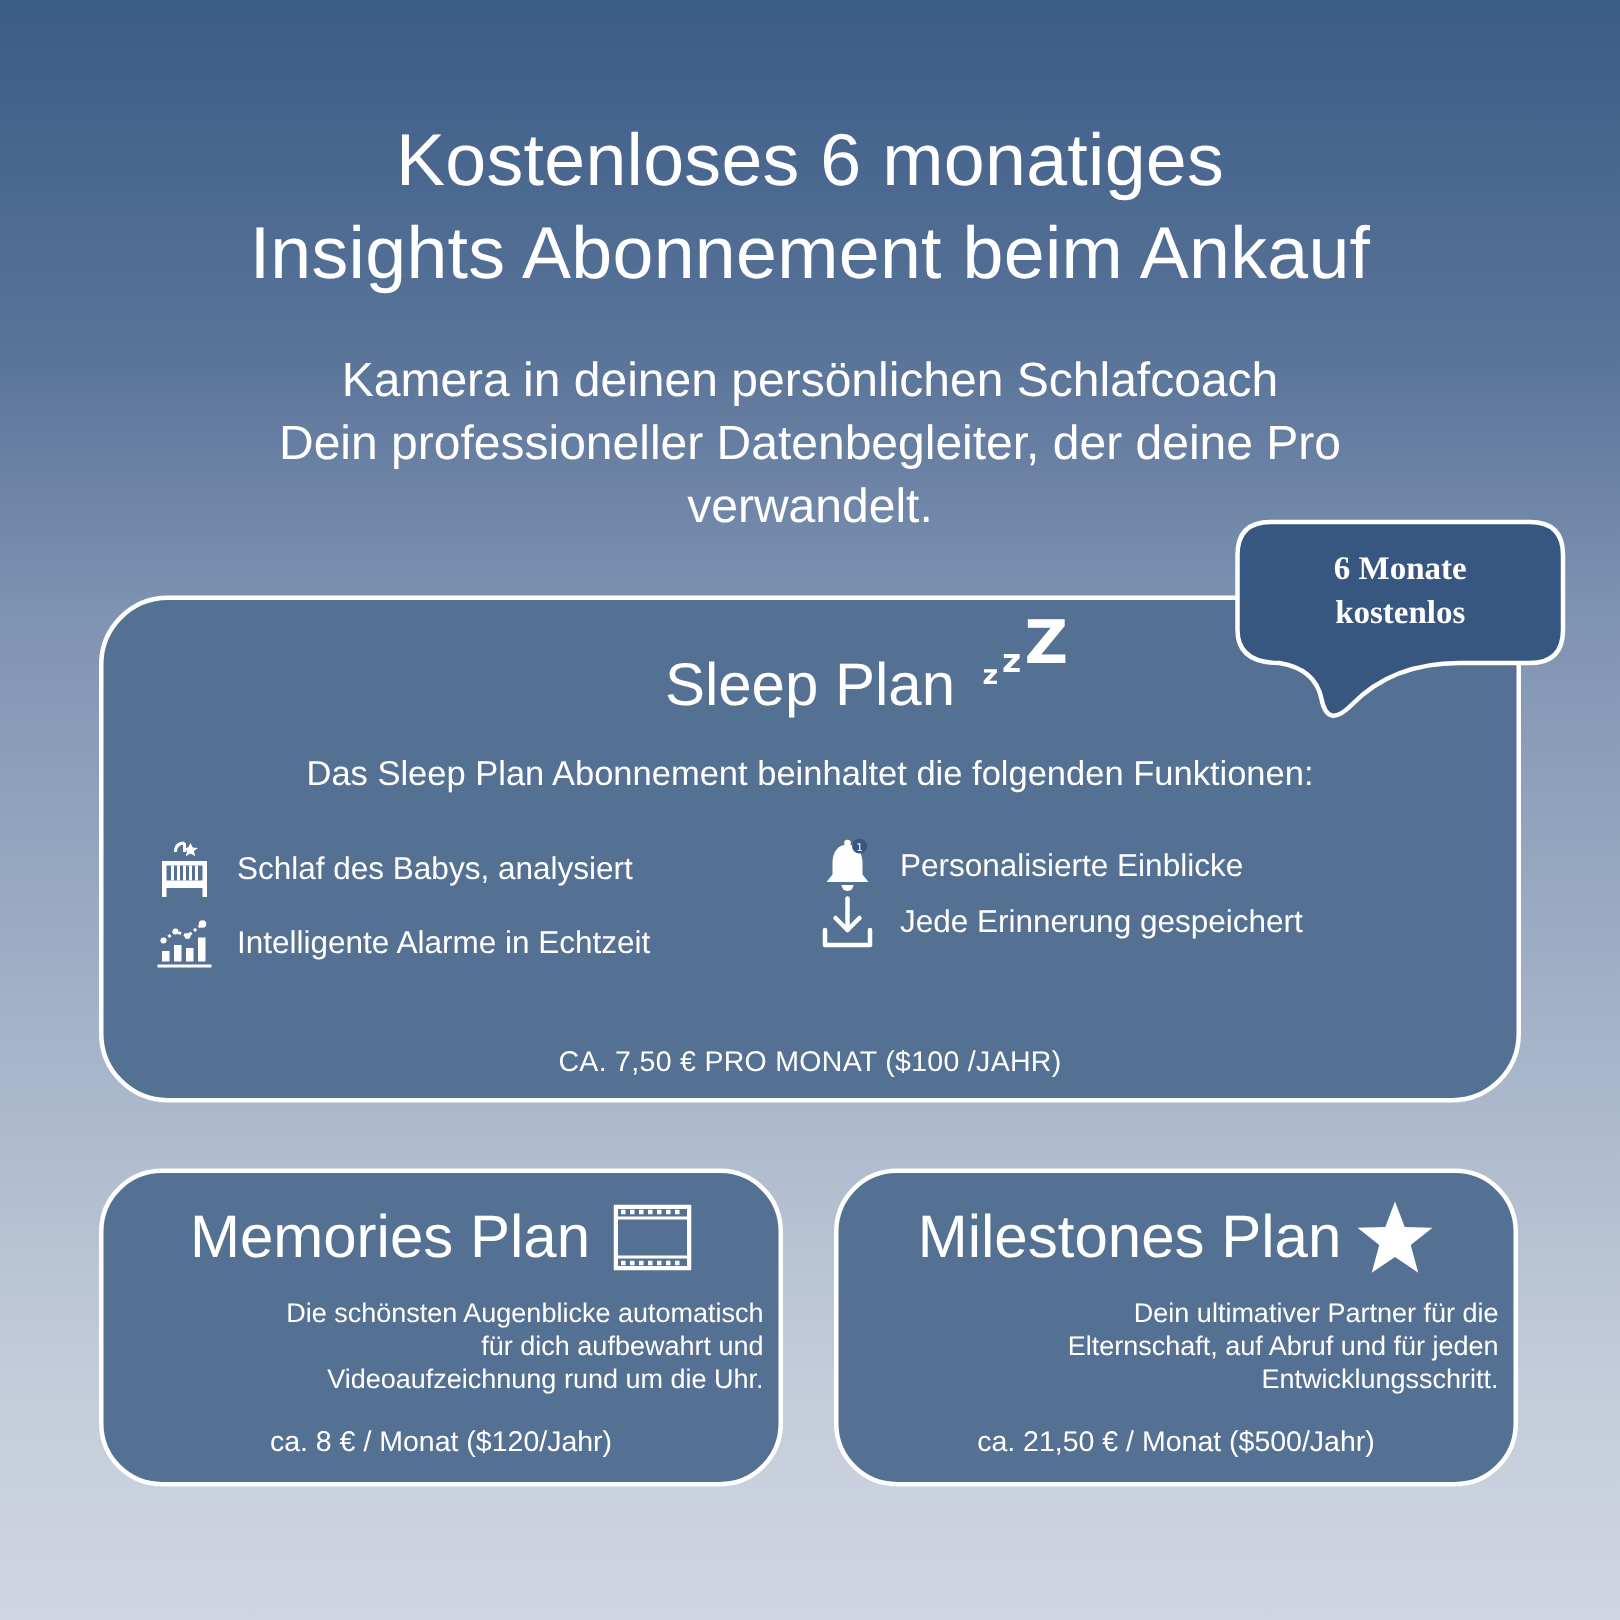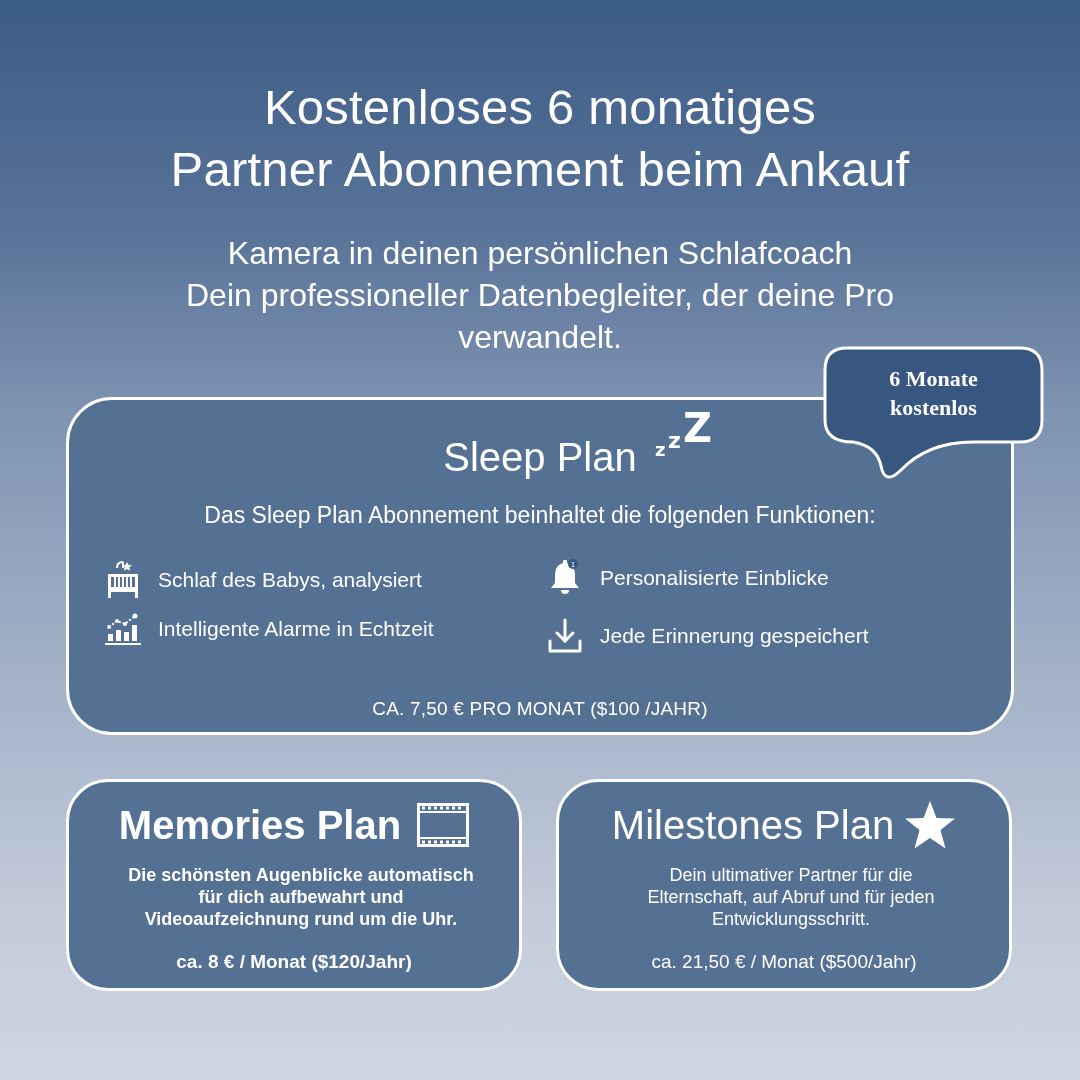--- a/index.html
+++ b/index.html
@@ -55,61 +55,61 @@
   }
   .feature {
     position: absolute;
     display: flex; align-items: center;
     font-size: 21px; line-height: 28px;
   }
   .feature .ico { width: 40px; height: 40px; margin-right: 15px; display:flex; align-items:center; justify-content:center; }
   .f1 { left: 34px; top: 160px; }
   .f2 { left: 34px; top: 209px; }
   .f3 { left: 476px; top: 158px; }
-  .f4 { left: 476px; top: 216px; }
+  .f4 { left: 476px; top: 195px; }
   .sleep-price {
     position: absolute; left: 0; width: 100%; top: 278px;
     text-align: center; font-size: 19px; line-height: 26px; letter-spacing: 0.2px; margin-top: 18px;
   }
   .badge {
     position: absolute;
     left: 823px; top: 346px;
     width: 221px; height: 140px; font-family: Liberation Serif, serif;
   }
   .badge svg { position: absolute; left: 0; top: 0; }
   .badge-text {
     position: absolute; left: 0; top: 18px; width: 221px;
     text-align: center; font-weight: 700; font-size: 22px; line-height: 29px;
   }
   .small-card {
     top: 779px; height: 212px; border-radius: 42px;
   }
-  .mem-card { left: 66px; width: 456px; font-weight: bold; }
+  .mem-card { left: 66px; width: 456px; }
   .mil-card { left: 556px; width: 456px; }
   .small-title {
     position: absolute; left: 0; width: 100%; top: 18px;
     display: flex; justify-content: center; align-items: center;
     font-size: 40px; line-height: 50px;
   }
   .small-title .ico { margin-left: 16px; display:flex; }
   .small-desc {
     position: absolute; left: 24px; right: 10px; top: 82px;
-    text-align: center; font-size: 18px; line-height: 22px;
+    text-align: right; font-size: 18px; line-height: 22px;
   }
   .small-price {
     position: absolute; left: 0; width: 100%; top: 168px;
     text-align: center; font-size: 19px; line-height: 24px;
   }
 </style>
 </head>
 <body>
 
 <div class="headline">
   <div>Kostenloses 6 monatiges</div>
-  <div>Partner Abonnement beim Ankauf</div>
+  <div>Insights Abonnement beim Ankauf</div>
 </div>
 
 <div class="subline">
   <div>Kamera in deinen persönlichen Schlafcoach</div>
   <div>Dein professioneller Datenbegleiter, der deine Pro</div>
   <div>verwandelt.</div>
 </div>
 
 <div class="card sleep-card">
   <div class="sleep-title">

